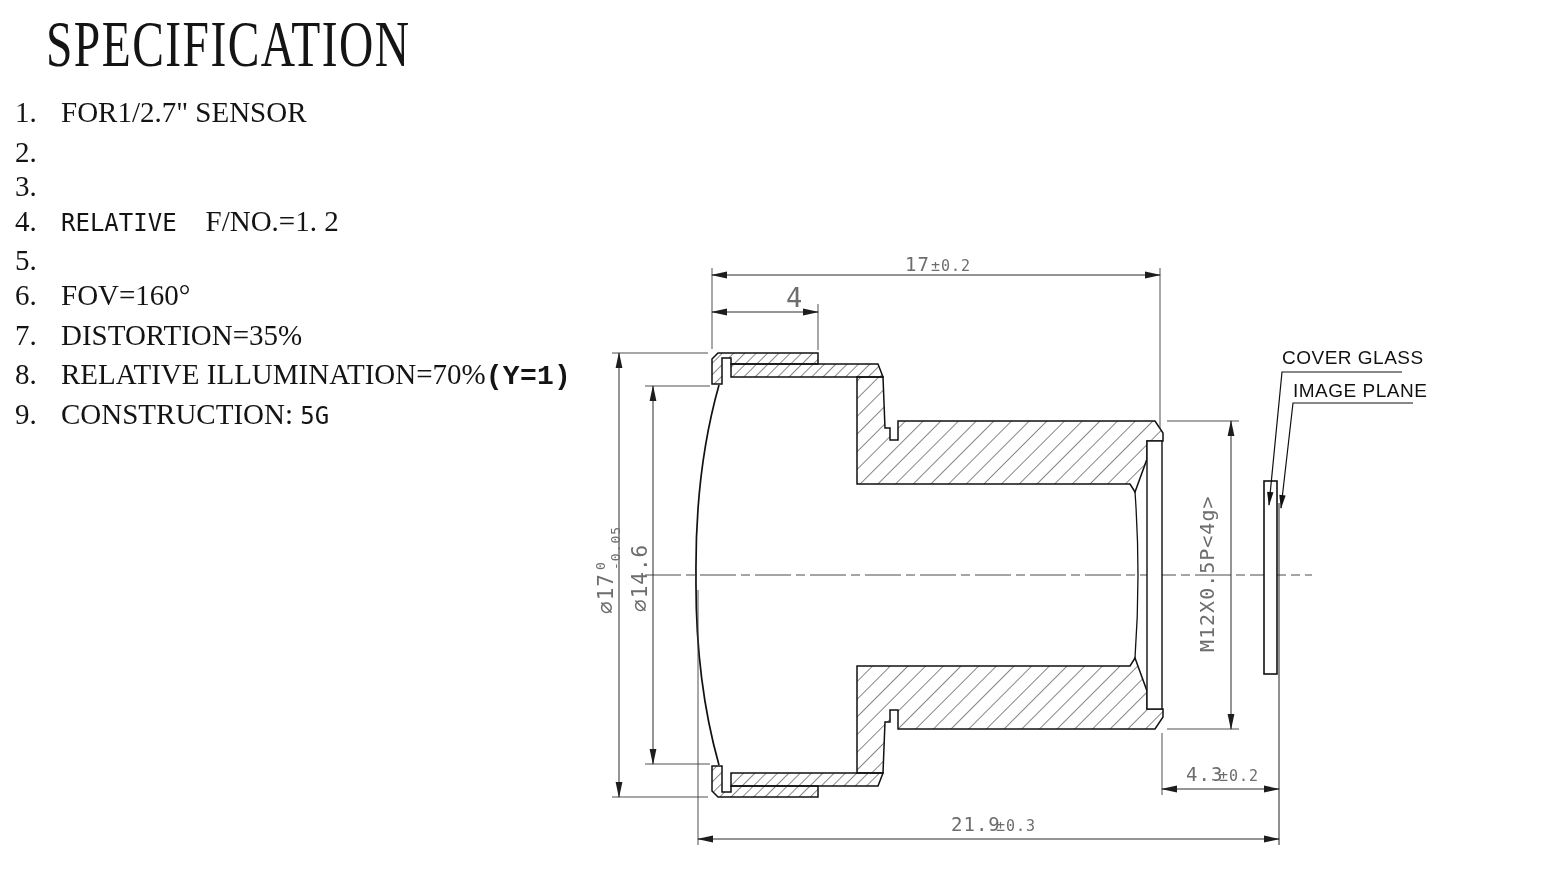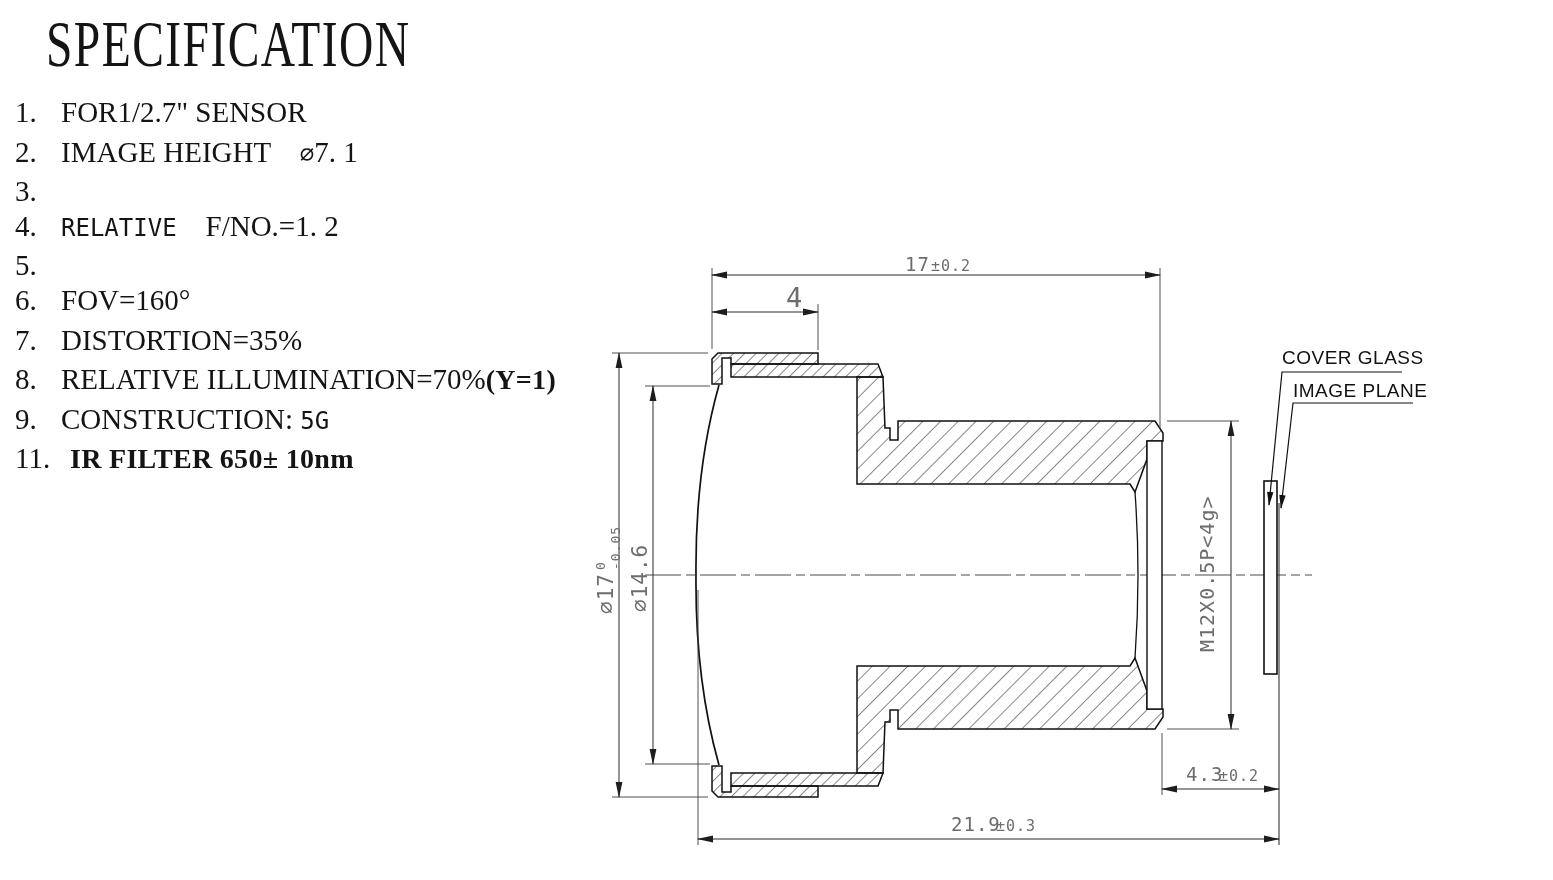--- a/index.html
+++ b/index.html
@@ -6,50 +6,49 @@
   .screen{position:relative;width:1553px;height:856px;background:#ffffff;overflow:hidden;
           font-family:"Liberation Serif","DejaVu Serif",serif;color:#111;}
   .title{position:absolute;left:46px;top:8px;font-size:66px;line-height:1.1;letter-spacing:2px;
          transform:scaleX(0.72);transform-origin:left top;white-space:pre;color:#141414;}
   .spec-list{position:absolute;left:15px;top:95px;}
   .spec-line{line-height:34.6px;white-space:pre;display:flex;align-items:baseline;color:#141414;}
   .spec-line .num{display:inline-block;width:46px;font-size:29px;}
   .spec-line .txt span{white-space:pre;}
   .f-serif{font-family:"Liberation Serif","DejaVu Serif",serif;font-size:29px;}
   .f-cad{font-family:"DejaVu Sans Mono",monospace;font-size:24px;}
-  .f-sans{font-family:Liberation Serif, serif;font-size:28px;font-weight:600;letter-spacing:.3px;}
+  .f-sans{font-family:Liberation Mono, monospace;font-size:28px;font-weight:600;letter-spacing:.3px;}
   .spec-line[data-name="spec-item-11"] .txt{padding-left:9px;}
   svg{position:absolute;left:0;top:0;}
   .part{stroke:#111;stroke-width:1.5px;}
   .edge{stroke:#111;fill:none;}
   .dl{stroke:#2b2b2b;stroke-width:1px;fill:none;}
   .xl{stroke:#3c3c3c;stroke-width:0.9px;fill:none;}
   .ldr{stroke:#111;stroke-width:1.2px;fill:none;}
   .dimt{font-family:"DejaVu Sans Mono",monospace;fill:#6d6d6d;letter-spacing:1px;}
   .lbl{font-family:"Liberation Sans",sans-serif;fill:#111;letter-spacing:.5px;font-size:19px;}
   .cl{stroke:#4a4a4a;stroke-width:1px;}
 </style>
 </head>
 <body>
 
 <div class="screen" data-name="specification-sheet">
 
   <div class="title" data-name="page-title">SPECIFICATION</div>
 
   <div class="spec-list" data-name="spec-list">
       <div class="spec-line" data-name="spec-item-1"><span class="num f-serif" data-name="spec-item-number">1.</span><span class="txt" data-name="spec-item-text"><span class="f-serif">FOR1/2.7" SENSOR</span></span></div>
-      <div class="spec-line" data-name="spec-item-2"><span class="num f-serif" data-name="spec-item-number">2.</span><span class="txt" data-name="spec-item-text"><span class="f-serif">IMAGE HEIGHT    </span><span class="f-cad">∅</span><span class="f-serif">7. 1</span></span></div>
+      <div class="spec-line" data-name="spec-item-2"><span class="num f-serif" data-name="spec-item-number">2.</span></div>
       <div class="spec-line" data-name="spec-item-3"><span class="num f-serif" data-name="spec-item-number">3.</span></div>
       <div class="spec-line" data-name="spec-item-4"><span class="num f-serif" data-name="spec-item-number">4.</span><span class="txt" data-name="spec-item-text"><span class="f-cad">RELATIVE  </span><span class="f-serif">F/NO.=1. 2</span></span></div>
       <div class="spec-line" data-name="spec-item-5"><span class="num f-serif" data-name="spec-item-number">5.</span></div>
       <div class="spec-line" data-name="spec-item-6"><span class="num f-serif" data-name="spec-item-number">6.</span><span class="txt" data-name="spec-item-text"><span class="f-serif">FOV=160°</span></span></div>
       <div class="spec-line" data-name="spec-item-7"><span class="num f-serif" data-name="spec-item-number">7.</span><span class="txt" data-name="spec-item-text"><span class="f-serif">DISTORTION=35%</span></span></div>
       <div class="spec-line" data-name="spec-item-8"><span class="num f-serif" data-name="spec-item-number">8.</span><span class="txt" data-name="spec-item-text"><span class="f-serif">RELATIVE ILLUMINATION=70%</span><span class="f-sans">(Y=1)</span></span></div>
       <div class="spec-line" data-name="spec-item-9"><span class="num f-serif" data-name="spec-item-number">9.</span><span class="txt" data-name="spec-item-text"><span class="f-serif">CONSTRUCTION: </span><span class="f-cad">5G</span></span></div>
-      <div class="spec-line" data-name="spec-item-11"><span class="num f-serif" data-name="spec-item-number">11.</span><span class="txt" data-name="spec-item-text"><span class="f-sans">IR FILTER 650± 10nm</span></span></div>
     </div>
 
   <svg width="1553" height="880" viewBox="0 0 1553 880" data-name="technical-drawing">
     <defs>
       <pattern id="hA" width="8" height="8" patternUnits="userSpaceOnUse" patternTransform="rotate(-45)">
         <line x1="0" y1="0" x2="8" y2="0" stroke="#111" stroke-width="1"></line>
       </pattern>
       <pattern id="hB" width="12.5" height="12.5" patternUnits="userSpaceOnUse" patternTransform="rotate(-45)">
         <line x1="0" y1="0" x2="12.5" y2="0" stroke="#111" stroke-width="1"></line>
       </pattern>

